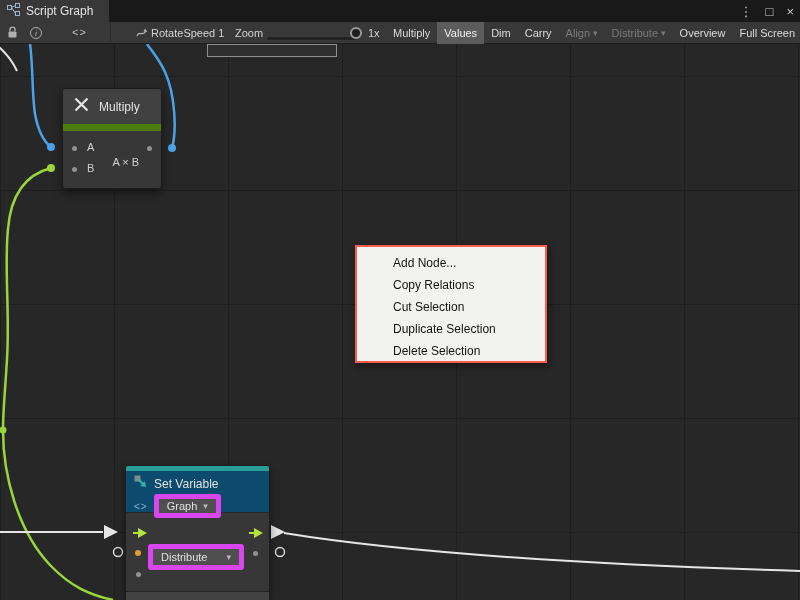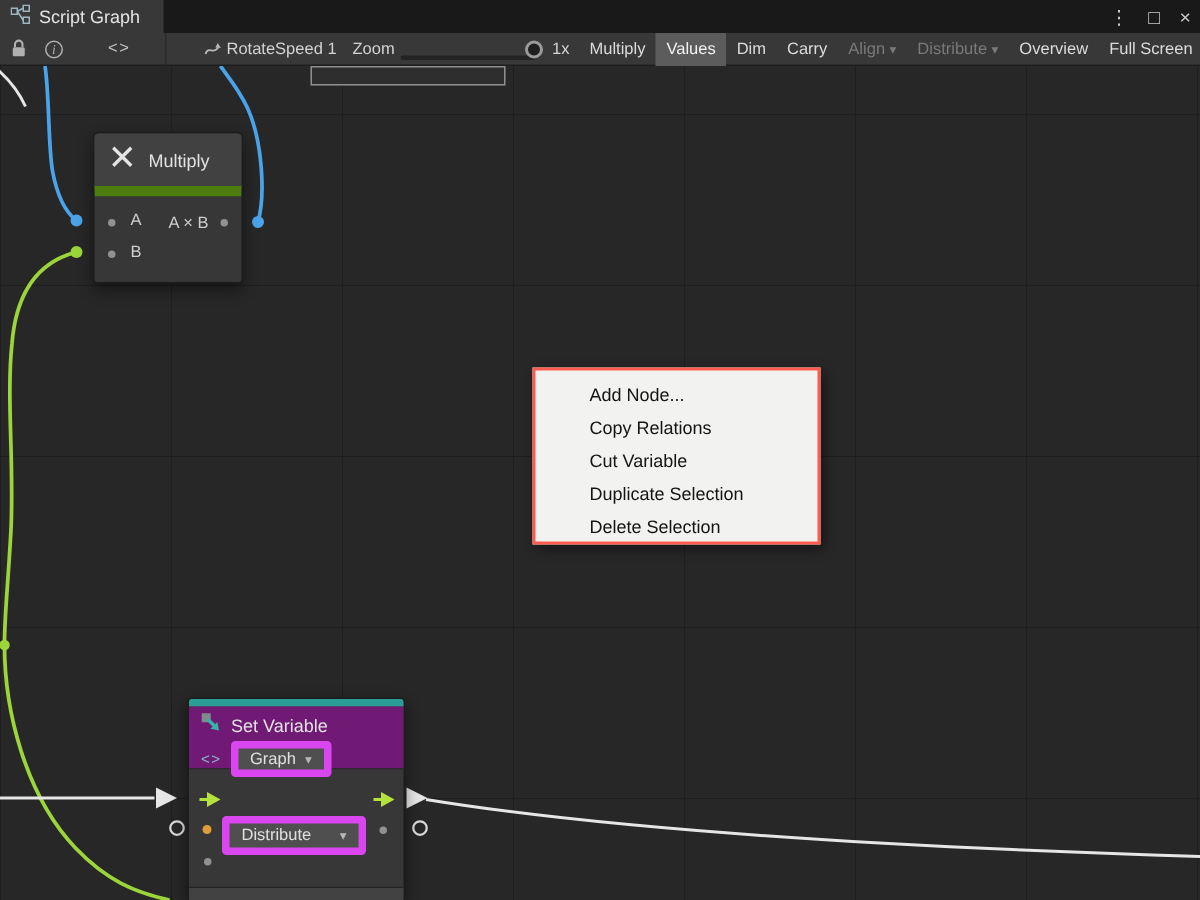--- a/index.html
+++ b/index.html
@@ -48,25 +48,25 @@
     box-shadow:0 4px 10px rgba(0,0,0,.45);z-index:3}
   .node-multiply{left:62px;top:88px;width:100px;height:101px}
   .nm-hdr{height:42px;background:#414141;border-bottom:7px solid #4d7c0f;border-radius:3px 3px 0 0;
     display:flex;align-items:center;gap:9px;padding:0 10px}
   .nm-title{font-size:12px;color:#e2e2e2}
   .nm-body{padding-top:7px}
   .prow{position:relative;height:21px;font-size:11px;color:#cfcfcf}
   .pdot{position:absolute;top:8px;width:5px;height:5px;border-radius:50%;background:#919191}
   .pdot.l{left:9px}.pdot.r{right:9px}
   .plab-l{position:absolute;left:24px;top:3px}
-  .plab-r{position:absolute;right:22px;top:5px}
+  .plab-r{position:absolute;right:22px;top:18px}
 
   .node-setvar{left:125px;top:465px;width:145px;height:135px;border-radius:3px 3px 0 0}
   .sv-stripe{height:5px;background:#2a9d96;border-radius:2px 2px 0 0}
-  .sv-hdr{height:42px;background:#701a75;border-bottom:1px solid #2a2a2a;padding:4px 8px}
+  .sv-hdr{height:42px;background:#0c4a6e;border-bottom:1px solid #2a2a2a;padding:4px 8px}
   .sv-r1{display:flex;align-items:center;gap:6px;font-size:12px;color:#e2e2e2}
   .sv-r2{display:flex;align-items:center;gap:6px;margin-top:2px}
   .sv-code{font-size:10px;color:#8ab4cf;letter-spacing:1px}
   .pill{display:inline-flex;align-items:center;gap:6px;background:#4f4f4f;border:5px solid #d946ef;
     border-radius:3px;padding:1px 8px;font-size:11px;color:#e0e0e0}
   .pill .caret{color:#b8b8b8}
   .sv-var-pill{position:absolute;left:22px;top:78px;width:96px;justify-content:space-between;padding:2px 8px}
   .flow{position:absolute;display:flex;align-items:center}
   .flow .stub{width:5px;height:2px;background:#b5e33d}
   .flow .tri{width:0;height:0;border-left:9px solid #b5e33d;border-top:5px solid transparent;border-bottom:5px solid transparent}
@@ -229,18 +229,18 @@
     <span class="dot-gray-r"></span>
     <span class="dot-gray-b"></span>
     <div class="sv-footer"></div>
   </div>
 
   <div class="mini-box"></div>
 
   <div class="ctx">
     <div class="ctx-item">Add Node...</div>
     <div class="ctx-item">Copy Relations</div>
-    <div class="ctx-item">Cut Variable</div>
+    <div class="ctx-item">Cut Selection</div>
     <div class="ctx-item">Duplicate Selection</div>
     <div class="ctx-item">Delete Selection</div>
   </div>
 
 </div>
 
 </body></html>

